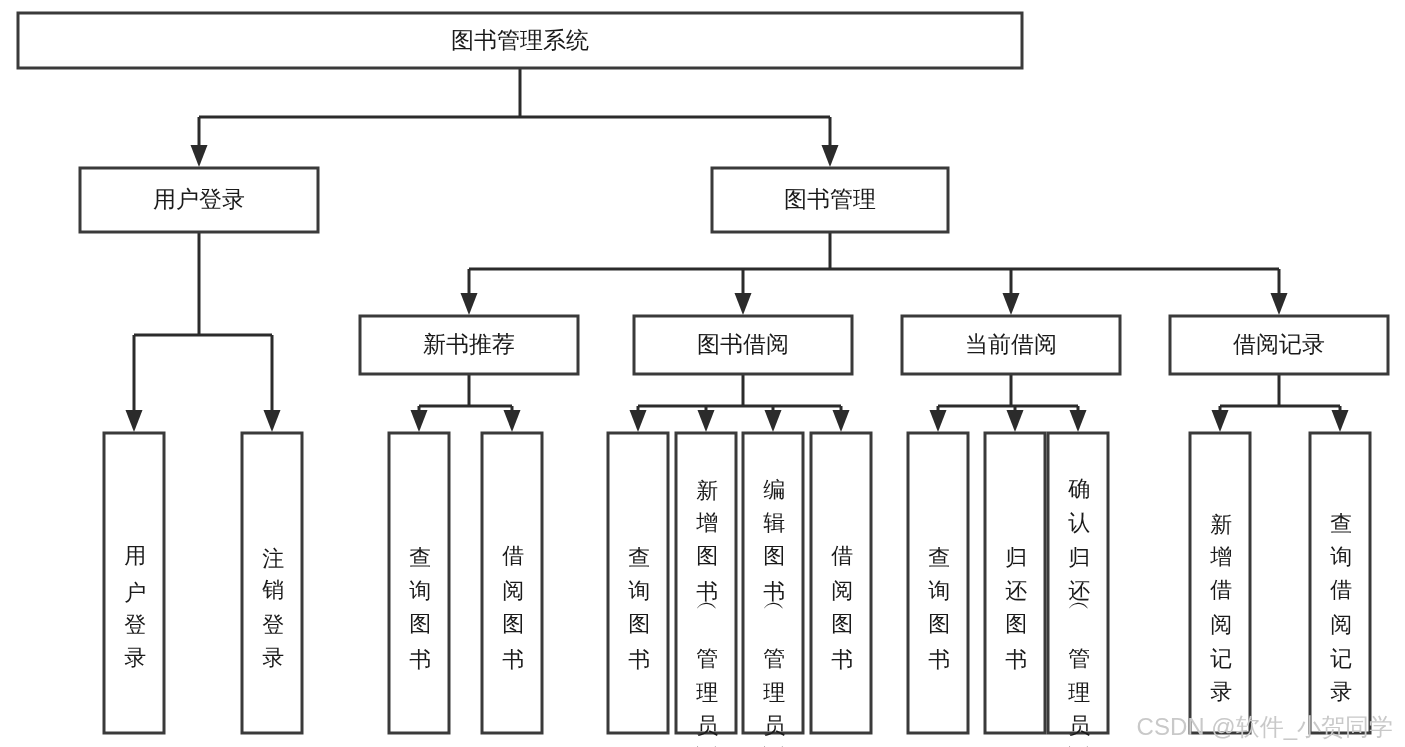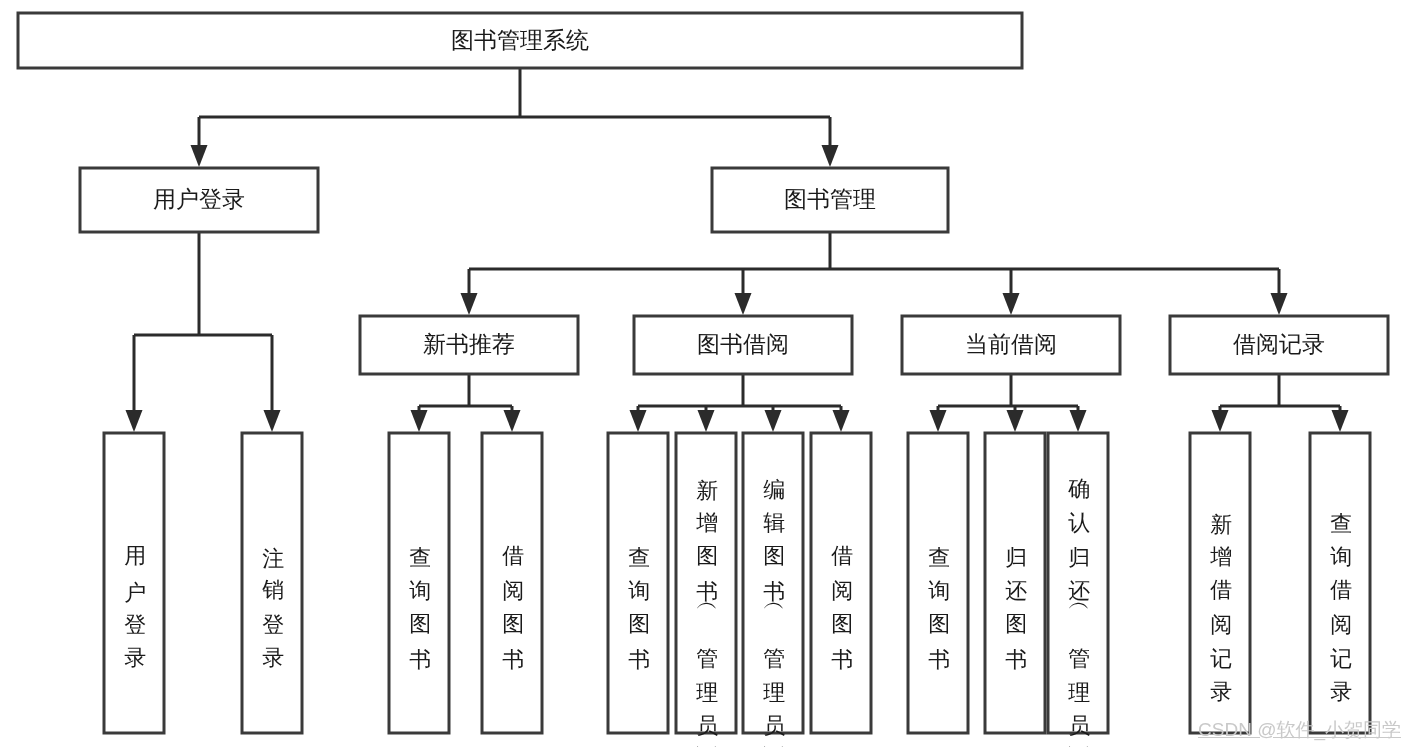--- a/index.html
+++ b/index.html
@@ -17,24 +17,24 @@
   .node-label{
     fill:#1a1a1a;
     font-family:"Liberation Sans","DejaVu Sans",sans-serif;
     text-anchor:middle;
     dominant-baseline:middle;
   }
   .label-h{font-size:23px;}
   .label-v{font-size:22px;writing-mode:vertical-rl;glyph-orientation-vertical:0;letter-spacing:2px;}
 
   .watermark{
-    position:absolute;right:4px;bottom:4px;
-    font-size:19px;color:#c9c9c9;
+    position:absolute;right:12px;bottom:4px;
+    font-size:24px;color:#c9c9c9;
     font-family:"Liberation Sans","DejaVu Sans",sans-serif;
-    white-space:nowrap;pointer-events:none;user-select:none;text-decoration:underline;
+    white-space:nowrap;pointer-events:none;user-select:none;
   }
 </style>
 </head>
 <body>
 
 <div id="stage">
   <svg id="diagram" viewBox="0 0 1405 747" xmlns="http://www.w3.org/2000/svg">
     <g id="edge-layer">
         <g>
           <line x1="520" y1="68" x2="520" y2="117" class="connector"></line>

